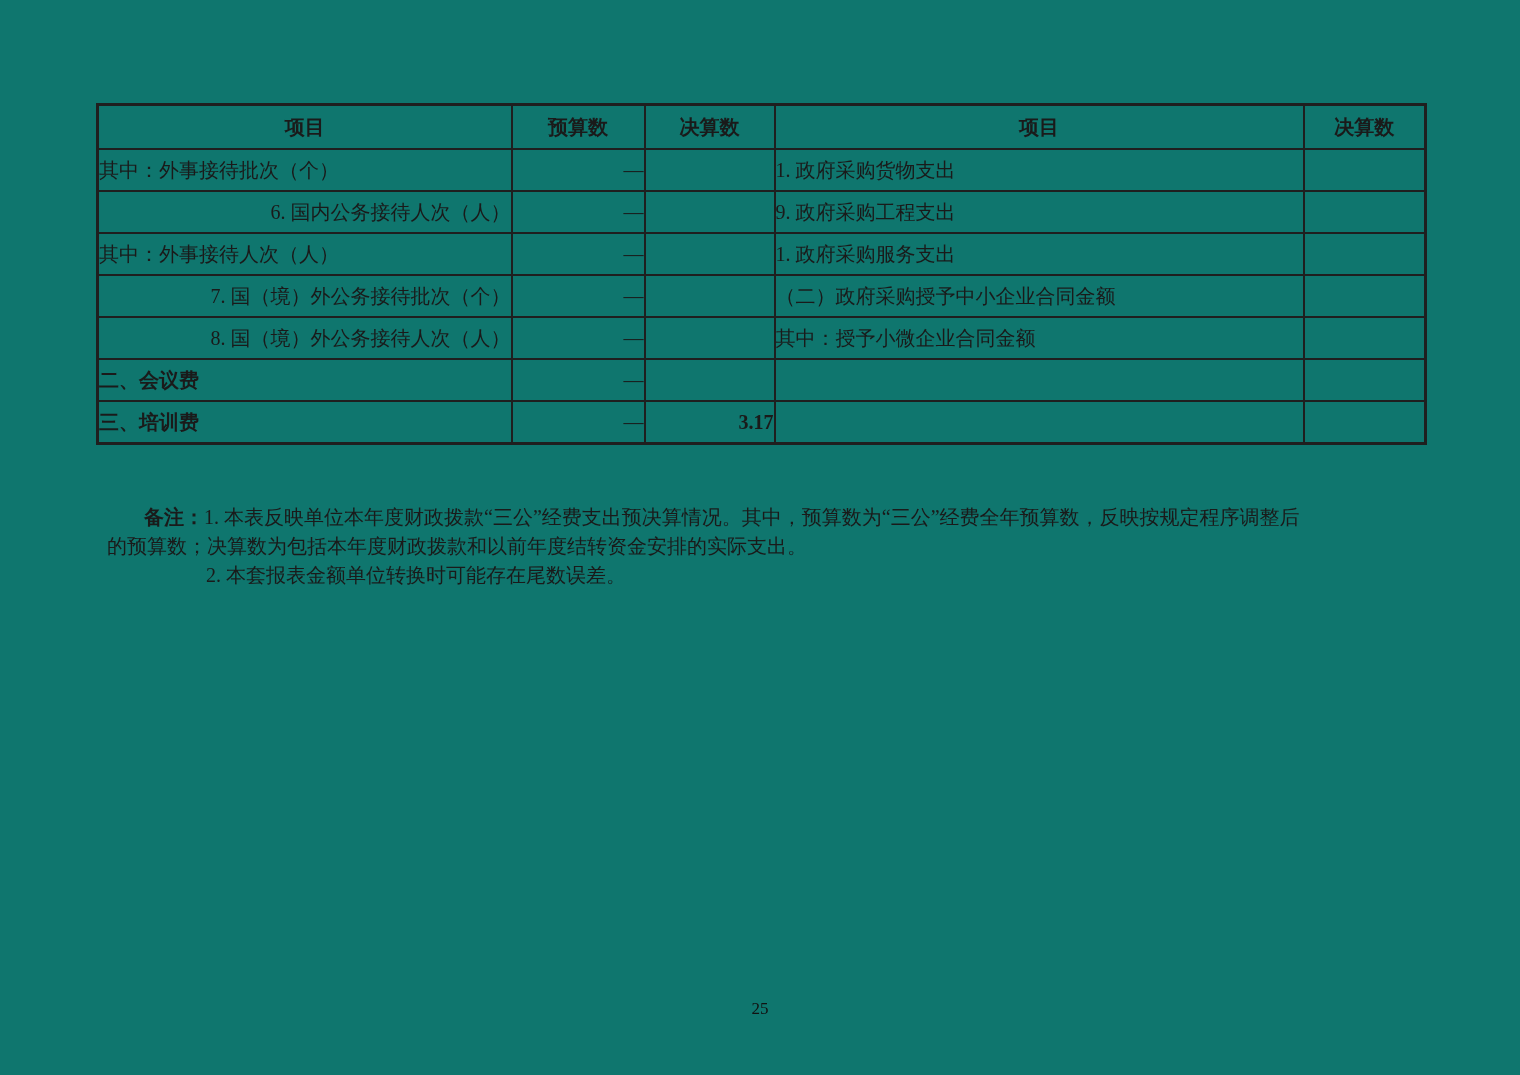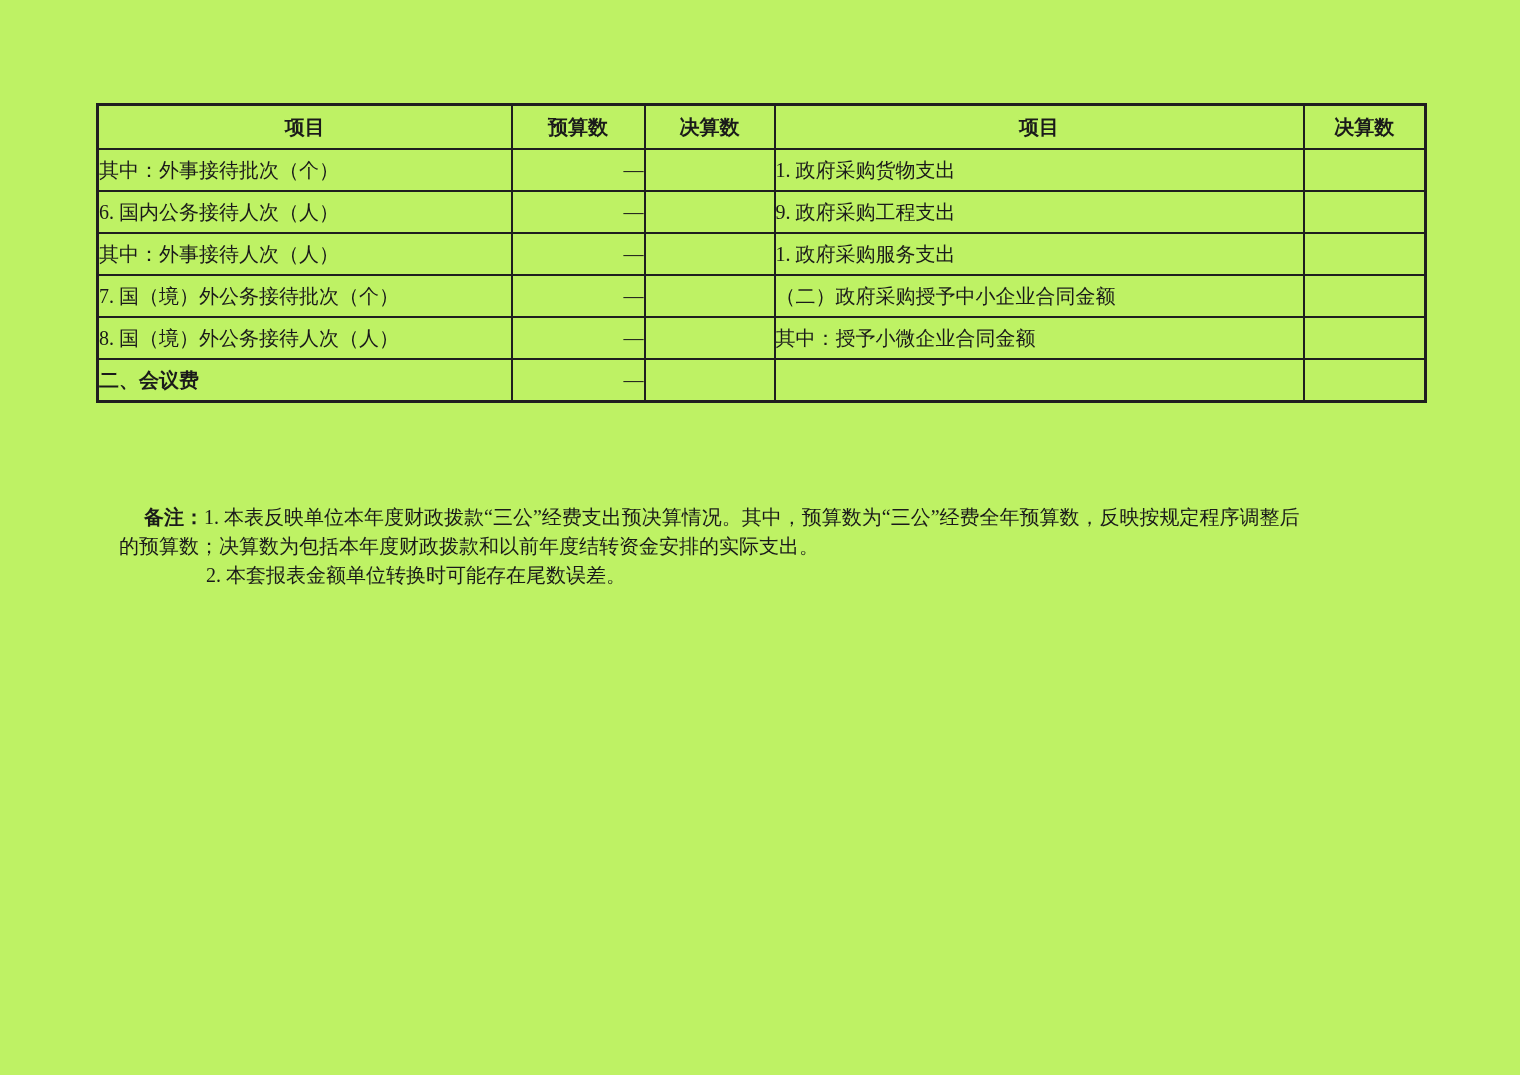--- a/index.html
+++ b/index.html
@@ -4,21 +4,21 @@
 <style>
   html, body {
     margin: 0;
     padding: 0;
     background: #ffffff;
   }
   .page {
     position: relative;
     width: 1520px;
     height: 1075px;
-    background: #bef264;
+    background: #0f766e;
     overflow: hidden;
     font-family: "Liberation Serif", "DejaVu Serif", serif;
     color: #1a1a1a;
   }
 
   
   table.fin-table {
     position: absolute;
     left: 96px;
     top: 103px;
@@ -42,21 +42,21 @@
     text-align: center;
   }
   table.fin-table td {
     height: 40px;
   }
   td.label { text-align: left; margin-left: 20px; }
   td.num   { text-align: right; padding-right: 18px; }
   td.final { text-align: right; padding-right: 12px; }
 
   
-  td.ind-num { padding-left: 28px; }
+  td.ind-num { padding-left: 28px; text-align: right; }
   td.ind-mid { padding-left: 61px; }
   td.ind-sec { padding-left: 13px; }
   
   td.rind-num { padding-left: 35px; }
   td.rind-par { padding-left: 19px; }
   td.rind-mid { padding-left: 74px; }
 
   .bold { font-weight: bold; }
 
   
@@ -64,21 +64,21 @@
     position: absolute;
     left: 107px;
     top: 503px;
     width: 1320px;
     font-size: 20px;
     line-height: 29px;
     color: #1a1a1a;
   }
   .note-line { white-space: nowrap; }
   .note-line.first  { padding-left: 37px; }
-  .note-line.second { padding-left: 0; margin-left: 12px; }
+  .note-line.second { padding-left: 0; }
   .note-line.third  { padding-left: 99px; }
   .note-label { font-weight: bold; }
 
   
   .page-number {
     position: absolute;
     top: 999px;
     left: 0;
     width: 1520px;
     text-align: center;
@@ -144,23 +144,31 @@
         <td class="label rind-mid">其中：授予小微企业合同金额</td>
         <td class="final"></td>
       </tr>
       <tr>
         <td class="label ind-sec bold">二、会议费</td>
         <td class="num">—</td>
         <td class="final"></td>
         <td class="label"></td>
         <td class="final"></td>
       </tr>
+      <tr>
+        <td class="label ind-sec bold">三、培训费</td>
+        <td class="num">—</td>
+        <td class="final bold">3.17</td>
+        <td class="label"></td>
+        <td class="final"></td>
+      </tr>
     </tbody>
   </table>
 
   <div class="notes">
     <div class="note-line first"><span class="note-label">备注：</span><span>1. 本表反映单位本年度财政拨款“三公”经费支出预决算情况。其中，预算数为“三公”经费全年预算数，反映按规定程序调整后</span></div>
     <div class="note-line second">的预算数；决算数为包括本年度财政拨款和以前年度结转资金安排的实际支出。</div>
     <div class="note-line third">2. 本套报表金额单位转换时可能存在尾数误差。</div>
   </div>
 
+  <div class="page-number">25</div>
 
 </div>
 
 </body></html>

